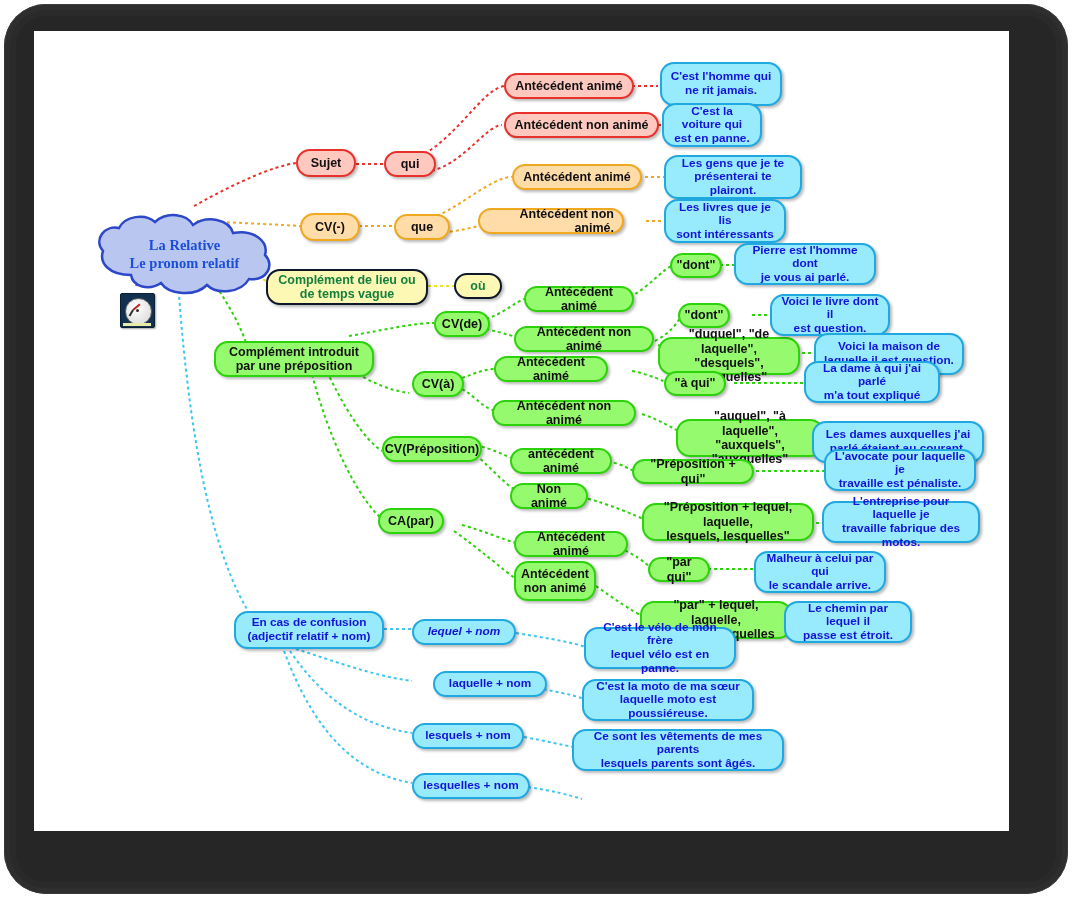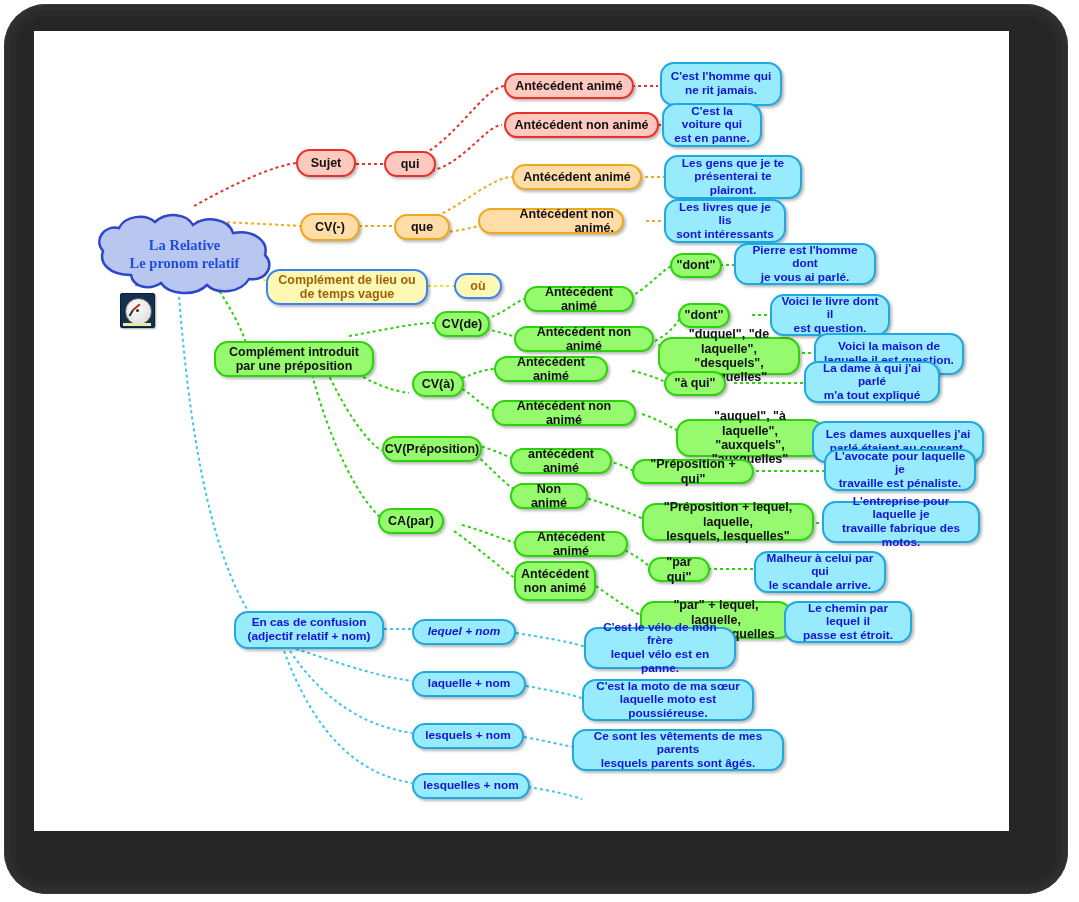--- a/index.html
+++ b/index.html
@@ -32,21 +32,21 @@
     font-weight:bold;line-height:1.15;
     border-radius:14px;
     box-shadow:2px 2px 3px rgba(0,0,0,0.28);
     padding:3px 8px;
     white-space:pre-line;
   }
 
   
   .red   {background:#ffc9c0;border:2px solid #e8312a;color:#101010;font-size:12.5px;}
   .org   {background:#ffdca8;border:2px solid #f0a81e;color:#101010;font-size:12.5px;}
-  .yel   {background:#fdf9b5;border:2px solid #3b82f6;color:#a16207;font-size:12.5px;}
+  .yel   {background:#fdf9b5;border:2px solid #0f172a;color:#15803d;font-size:12.5px;}
   .grn   {background:#96fa6e;border:2px solid #2cd20a;color:#101010;font-size:12.5px;}
   .blu   {background:#97ebfc;border:2px solid #20a8e0;color:#1313d8;font-size:11.8px;}
 
   #central{
     position:absolute;z-index:4;width:175px;height:70px;left:63px;top:188px;
     display:flex;align-items:center;justify-content:center;text-align:center;
     font-weight:bold;font-size:14.5px;color:#1d4ed8;line-height:1.25;
     white-space:pre-line;
     font-family:Liberation Serif, serif;
   }
@@ -230,21 +230,21 @@
       <div class="node grn" style="left:606px;top:570px;width:152px;height:38px;">"par" + lequel, laquelle,
 lesquels, lesquelles</div>
       <div class="node blu" style="left:720px;top:520px;width:132px;height:42px;">Malheur à celui par qui
 le scandale arrive.</div>
       <div class="node blu" style="left:750px;top:570px;width:128px;height:42px;">Le chemin par lequel il
 passe est étroit.</div>
 
       <div class="node blu" style="left:200px;top:580px;width:150px;height:38px;">En cas de confusion
 (adjectif relatif + nom)</div>
       <div class="node blu" style="left:378px;top:588px;width:104px;height:26px;font-style:italic;">lequel + nom</div>
-      <div class="node blu" style="left:378px;top:640px;width:114px;height:26px;">laquelle + nom</div>
+      <div class="node blu" style="left:399px;top:640px;width:114px;height:26px;">laquelle + nom</div>
       <div class="node blu" style="left:378px;top:692px;width:112px;height:26px;">lesquels + nom</div>
       <div class="node blu" style="left:378px;top:742px;width:118px;height:26px;">lesquelles + nom</div>
       <div class="node blu" style="left:550px;top:596px;width:152px;height:42px;">C'est le vélo de mon frère
 lequel vélo est en panne.</div>
       <div class="node blu" style="left:548px;top:648px;width:172px;height:42px;">C'est la moto de ma sœur
 laquelle moto est poussiéreuse.</div>
       <div class="node blu" style="left:538px;top:698px;width:212px;height:42px;">Ce sont les vêtements de mes parents
 lesquels parents sont âgés.</div>
 
     </div>

